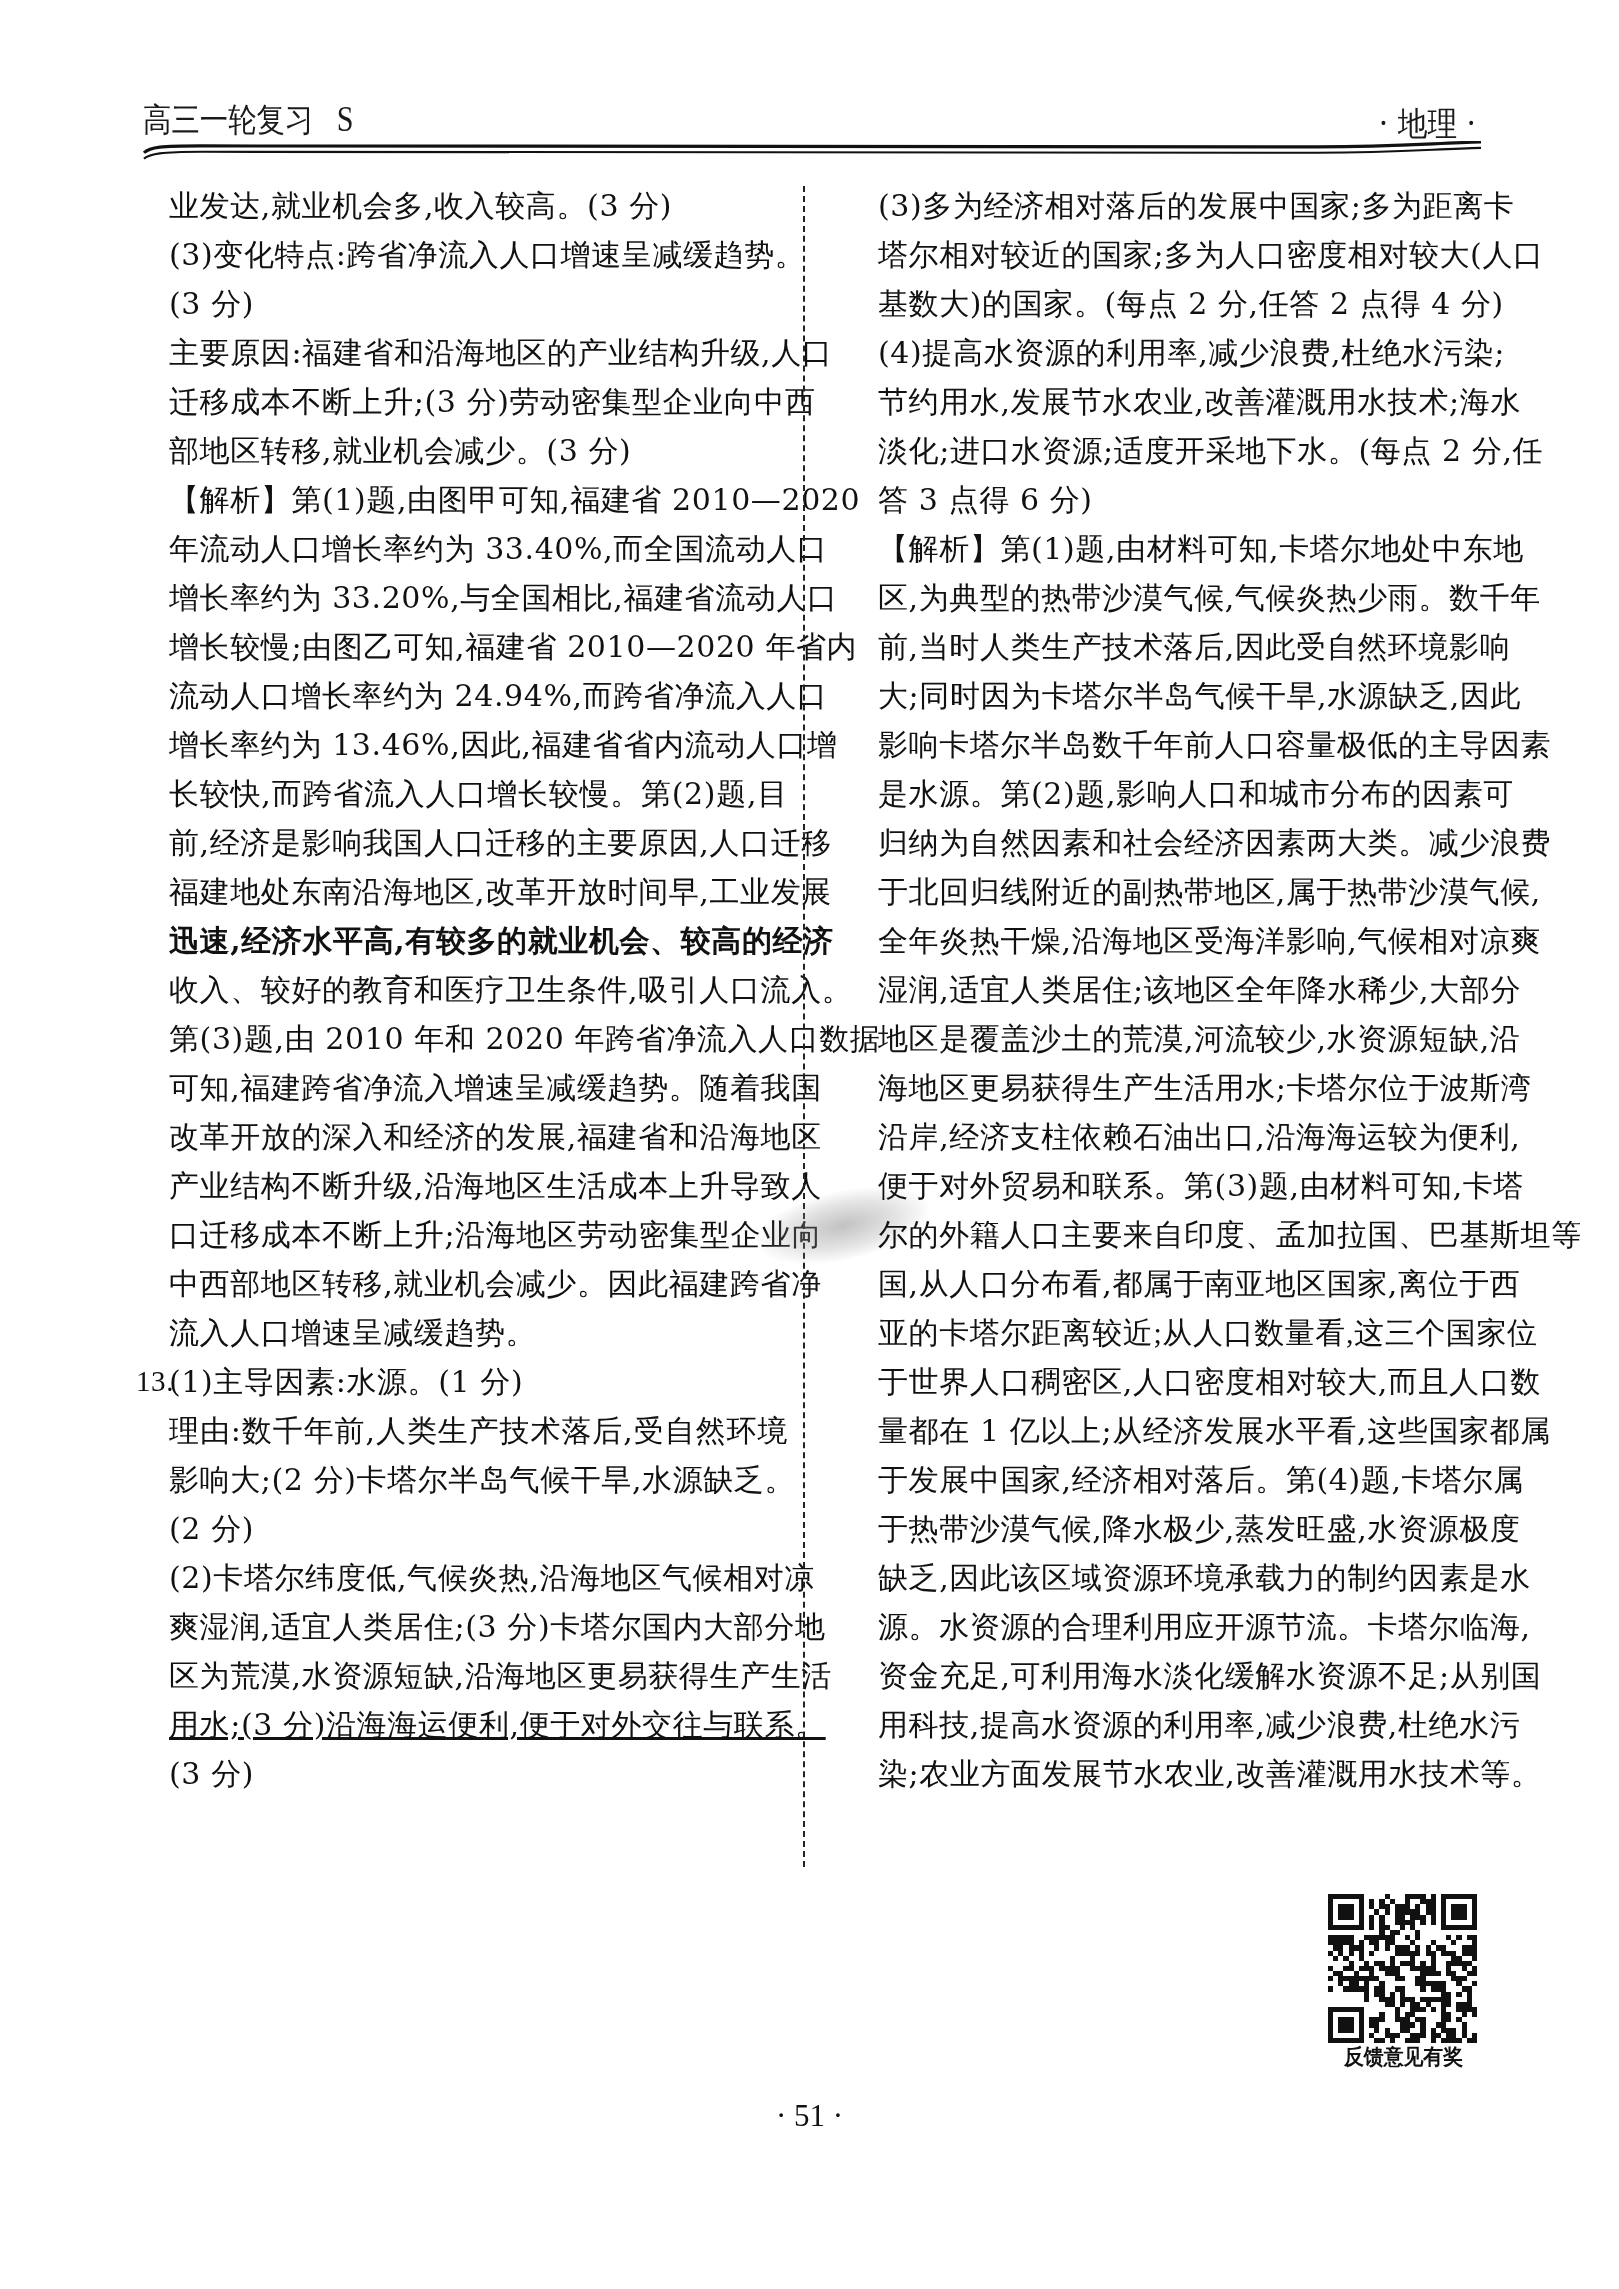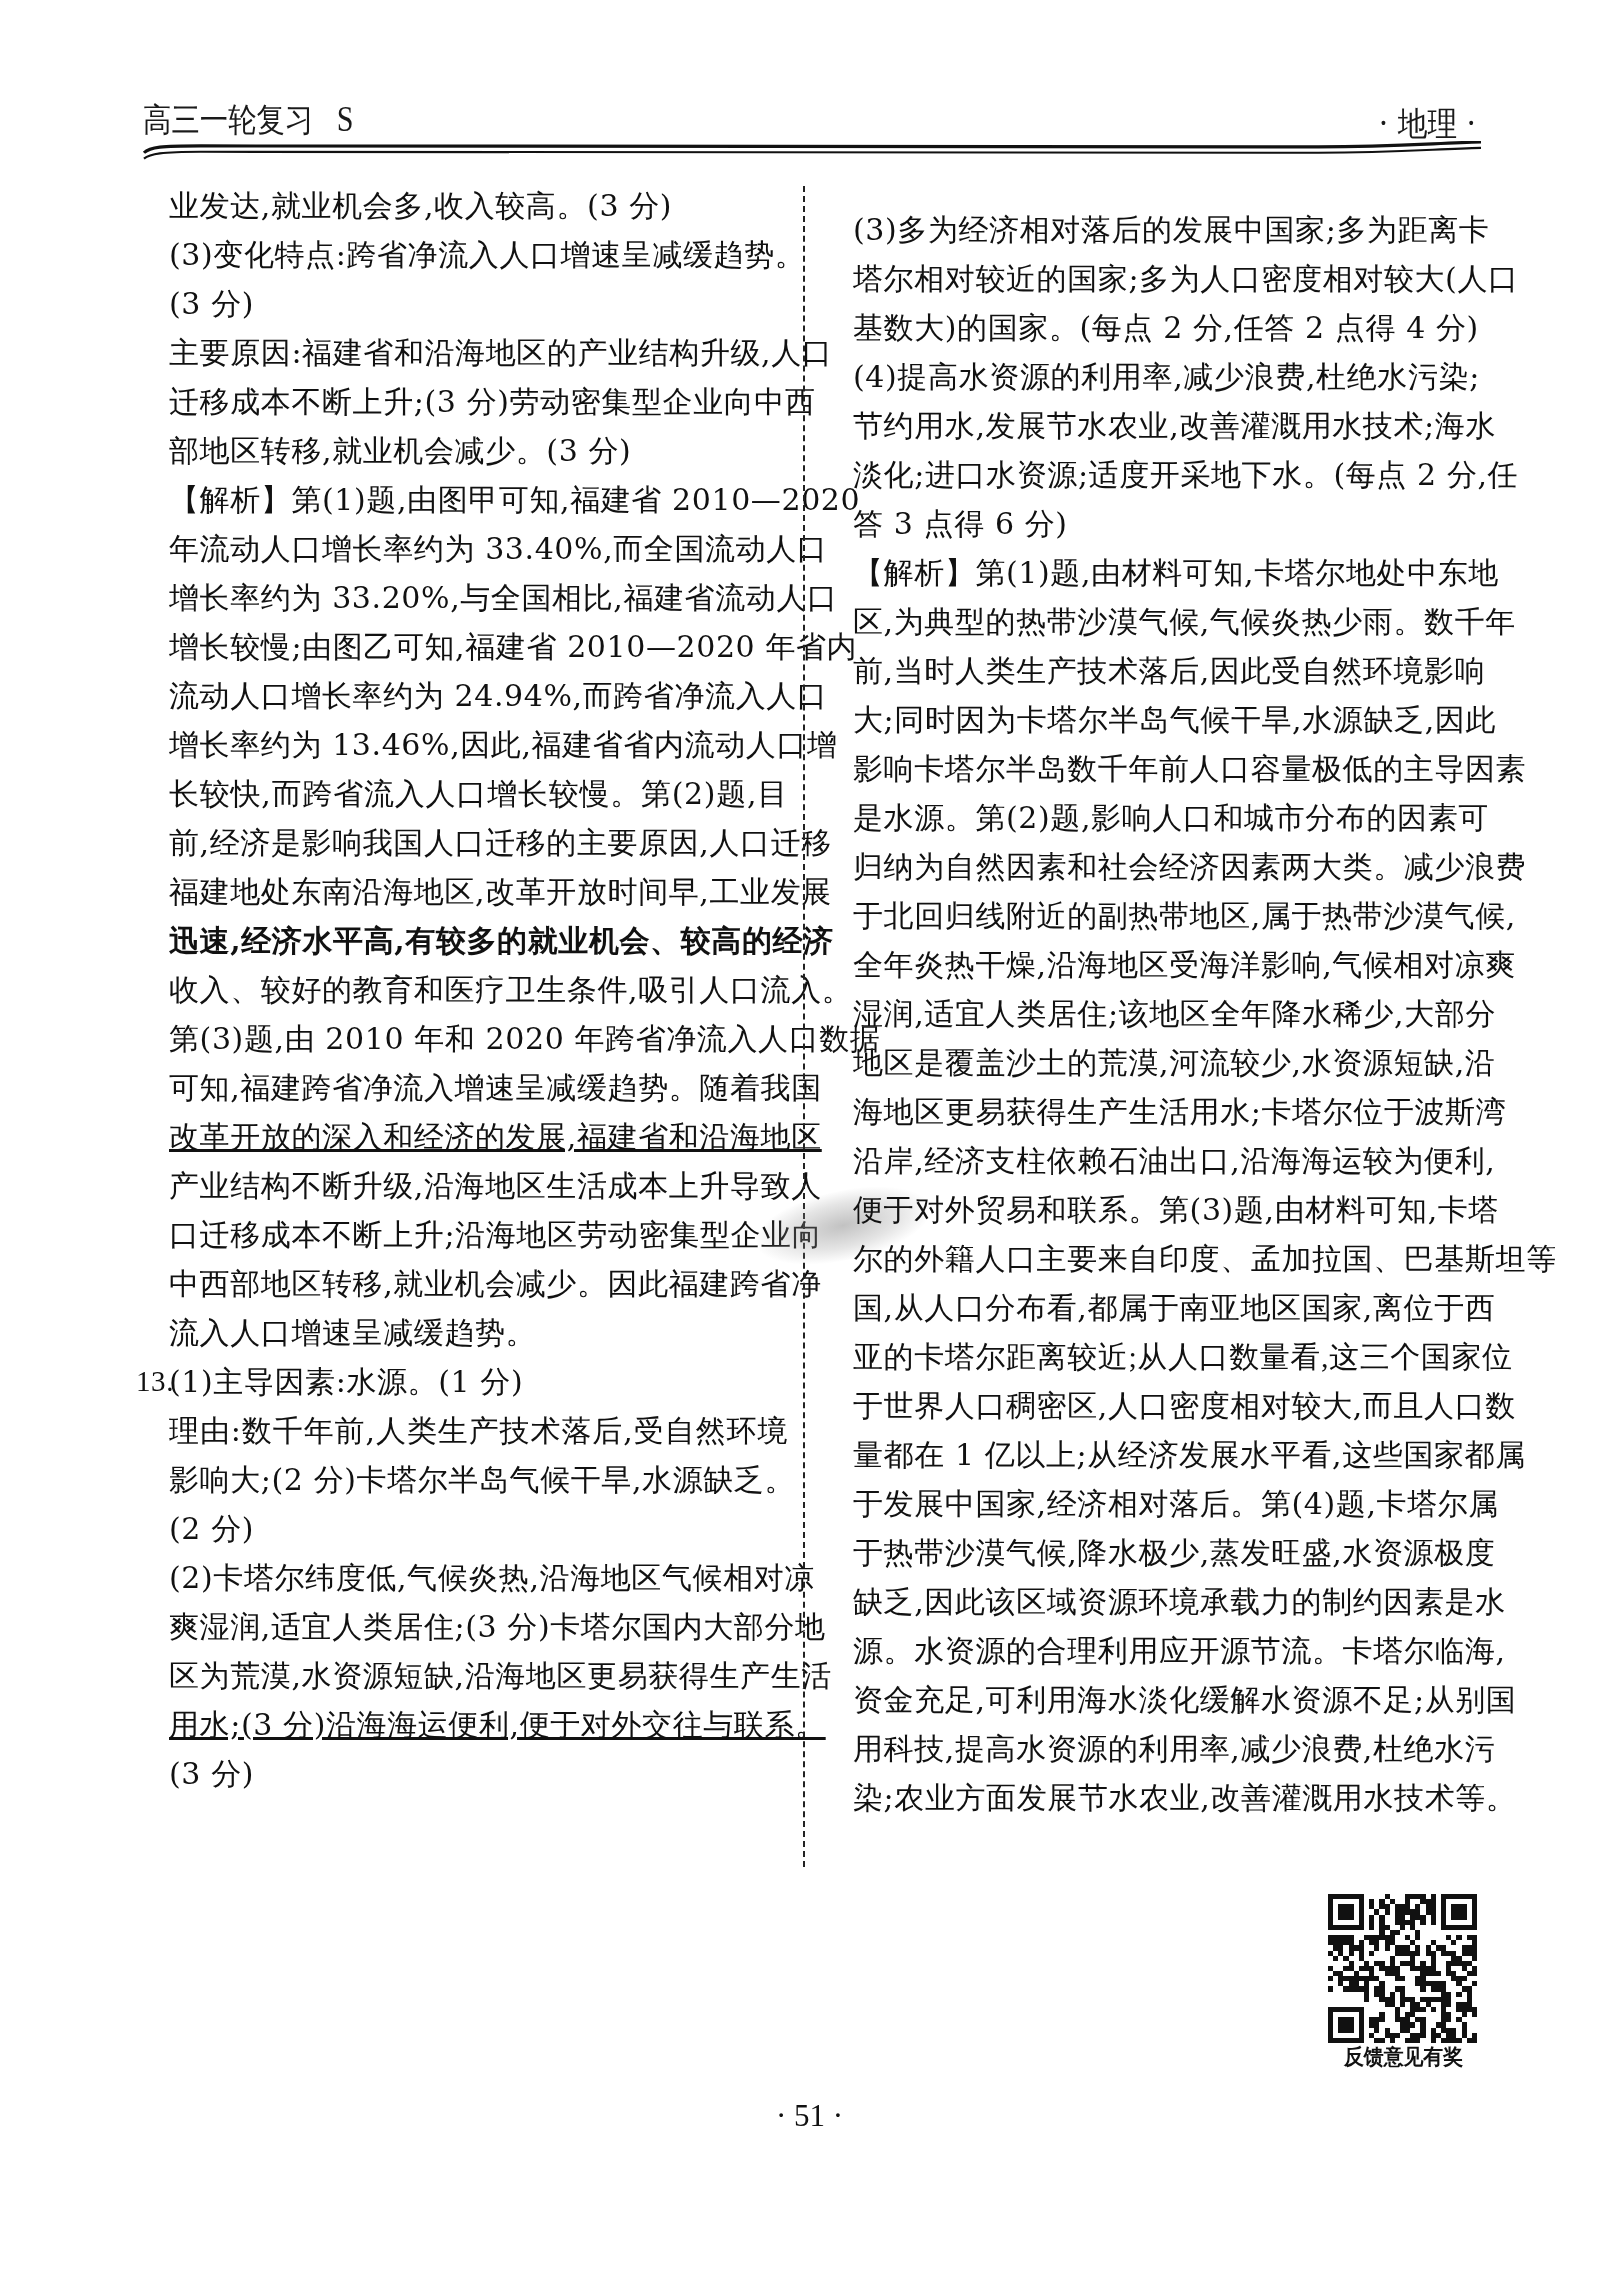--- a/index.html
+++ b/index.html
@@ -6,21 +6,21 @@
   body { width: 1619px; height: 2290px; position: relative; overflow: hidden;
          font-family: "DejaVu Serif", "Liberation Serif", serif; color: #111; }
   .header-left { position: absolute; left: 143px; top: 98px; font-size: 33px; letter-spacing: 0px;
                  font-family: "DejaVu Serif", serif; color: #1a1a1a; transform: scaleX(0.86); transform-origin: left top; }
   .header-left .sletter { font-family: "Liberation Serif", serif; margin-left: 27.4px; font-size: 35px; }
   .header-right { position: absolute; right: 143px; top: 102px; font-size: 33px; color: #1a1a1a;
                   transform: scaleX(0.9); transform-origin: right top; }
   .header-rule { position: absolute; left: 142px; top: 141px; width: 1340px; height: 19.6px; }
   .col { position: absolute; top: 181px; }
   .col-left { left: 169px; width: 619px; }
-  .col-right { left: 853px; width: 627px; margin-top: 24px; }
+  .col-right { left: 878px; width: 627px; }
   .line { height: 49px; line-height: 49px; font-size: 30px; white-space: nowrap;
           letter-spacing: 0.6px; text-align: justify; text-align-last: justify; }
   .line.short { text-align-last: left; }
   .qnum { position: absolute; left: -33px; font-family: "Liberation Serif", serif; font-size: 29px; }
   .divider { position: absolute; left: 803px; top: 186px; width: 0; height: 1681px;
              border-left: 2.9px dashed #222; }
   .smudge { position: absolute; left: 755px; top: 1191px; width: 176px; height: 69px;
             background: radial-gradient(ellipse at center, rgba(120,120,120,0.45) 0%, rgba(150,150,150,0.25) 45%, rgba(255,255,255,0) 72%);
             transform: rotate(-12deg); }
   .qr { position: absolute; left: 1328px; top: 1894px; width: 149px; height: 149px; }
@@ -55,21 +55,21 @@
     <div class="line" style="position: relative;">增长较慢;由图乙可知,福建省 2010—2020 年省内</div>
     <div class="line" style="position: relative;">流动人口增长率约为 24.94%,而跨省净流入人口</div>
     <div class="line" style="position: relative;">增长率约为 13.46%,因此,福建省省内流动人口增</div>
     <div class="line" style="position: relative;">长较快,而跨省流入人口增长较慢。第(2)题,目</div>
     <div class="line" style="position: relative;">前,经济是影响我国人口迁移的主要原因,人口迁移</div>
     <div class="line" style="position: relative;">福建地处东南沿海地区,改革开放时间早,工业发展</div>
     <div class="line" style="position: relative; font-weight: bold;">迅速,经济水平高,有较多的就业机会、较高的经济</div>
     <div class="line" style="position: relative;">收入、较好的教育和医疗卫生条件,吸引人口流入。</div>
     <div class="line" style="position: relative;">第(3)题,由 2010 年和 2020 年跨省净流入人口数据</div>
     <div class="line" style="position: relative;">可知,福建跨省净流入增速呈减缓趋势。随着我国</div>
-    <div class="line" style="position: relative; text-decoration: underline;">改革开放的深入和经济的发展,福建省和沿海地区</div>
+    <div class="line" style="position: relative;">改革开放的深入和经济的发展,福建省和沿海地区</div>
     <div class="line" style="position: relative;">产业结构不断升级,沿海地区生活成本上升导致人</div>
     <div class="line" style="position: relative;">口迁移成本不断上升;沿海地区劳动密集型企业向</div>
     <div class="line" style="position: relative;">中西部地区转移,就业机会减少。因此福建跨省净</div>
     <div class="line short" style="position: relative;">流入人口增速呈减缓趋势。</div>
     <div class="line short" style="position: relative;"><span class="qnum">13.</span><span>(1)主导因素:水源。(1 分)</span></div>
     <div class="line" style="position: relative;">理由:数千年前,人类生产技术落后,受自然环境</div>
     <div class="line" style="position: relative;">影响大;(2 分)卡塔尔半岛气候干旱,水源缺乏。</div>
     <div class="line short" style="position: relative;">(2 分)</div>
     <div class="line" style="position: relative;">(2)卡塔尔纬度低,气候炎热,沿海地区气候相对凉</div>
     <div class="line" style="position: relative;">爽湿润,适宜人类居住;(3 分)卡塔尔国内大部分地</div>

